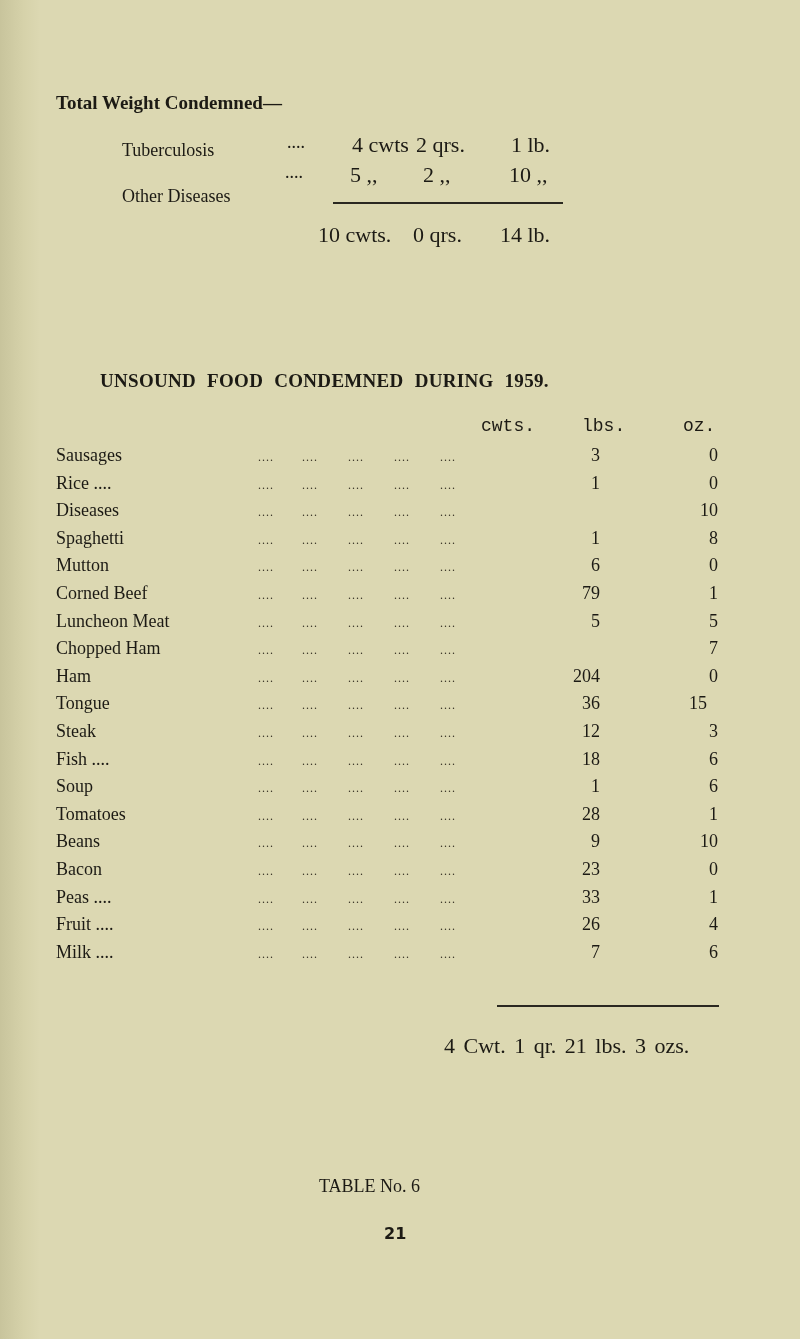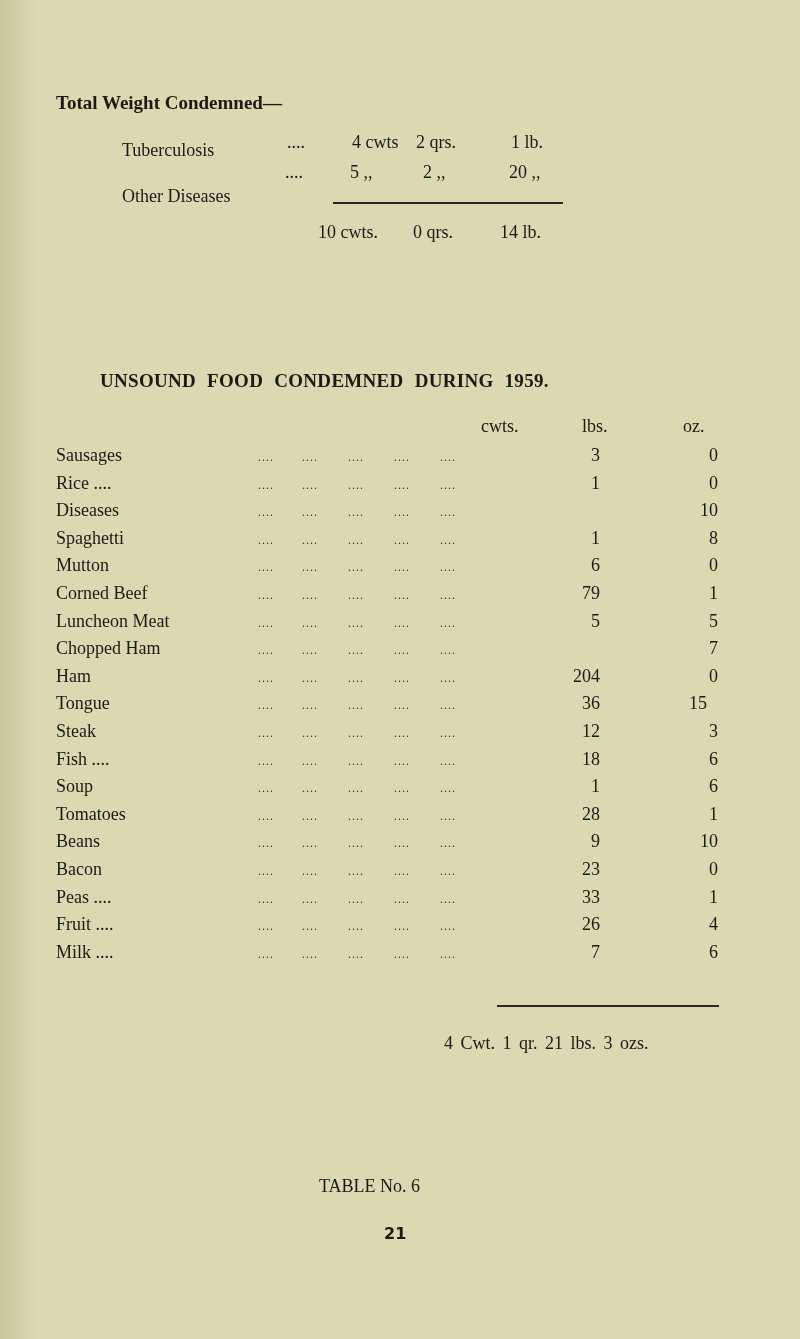--- a/index.html
+++ b/index.html
@@ -13,25 +13,25 @@
     .page-shade {
       position: absolute; left: 0; top: 0; width: 40px; height: 1339px;
       background: linear-gradient(to right, #c8c49c 0%, #d6d2aa 60%, rgba(220,216,178,0) 100%);
     }
     .heading-bold {
       position: absolute; font-weight: bold; font-size: 19px;
       font-family: "Liberation Serif", "DejaVu Serif", serif;
     }
     .abs { position: absolute; white-space: nowrap; }
     .tw-label { font-size: 18px; }
-    .num { font-size: 18px; }
+    .num { font-size: 22px; }
     .rule { position: absolute; height: 1.5px; background: #2a2820; }
     .table-label { font-size: 18px; margin-top: 36px; }
     .dots { position: absolute; font-size: 12px; letter-spacing: 1px; color: #3a3528; }
-    .col-head { position: absolute; font-size: 18px; }
+    .col-head { position: absolute; font-size: 18px; font-family: Liberation Mono, monospace; }
     .row-name { position: absolute; font-size: 18px; }
     .row-lbs { position: absolute; font-size: 18px; text-align: right; width: 50px; }
     .row-oz { position: absolute; font-size: 18px; text-align: right; width: 40px; }
   </style>
 </head>
 <body>
 
 <div class="page-shade"></div>
 
 <div class="heading-bold" style="left:56px; top:92px;">Total Weight Condemned—</div>
@@ -41,21 +41,21 @@
   <span class="abs tw-label" style="left:287px; top:132px;">....</span>
   <span class="abs num" style="left:352px; top:132px;">4 cwts</span>
   <span class="abs num" style="left:416px; top:132px;">2 qrs.</span>
   <span class="abs num" style="left:511px; top:132px;">1 lb.</span>
 </div>
 <div>
   <span class="abs tw-label" style="left:122px; top:162px;margin-top:24px;">Other Diseases</span>
   <span class="abs tw-label" style="left:285px; top:162px;">....</span>
   <span class="abs num" style="left:350px; top:162px;">5 ,,</span>
   <span class="abs num" style="left:423px; top:162px;">2 ,,</span>
-  <span class="abs num" style="left:509px; top:162px;">20 ,,</span>
+  <span class="abs num" style="left:509px; top:162px;">10 ,,</span>
 </div>
 <div class="rule" style="left:333px; top:202px; width:230px;"></div>
 <div>
   <span class="abs num" style="left:318px; top:222px;">10 cwts.</span>
   <span class="abs num" style="left:413px; top:222px;">0 qrs.</span>
   <span class="abs num" style="left:500px; top:222px;">14 lb.</span>
 </div>
 
 <div class="heading-bold" style="left:100px; top:370px; word-spacing:6px; letter-spacing:0.3px;">UNSOUND FOOD CONDEMNED DURING 1959.</div>
 

